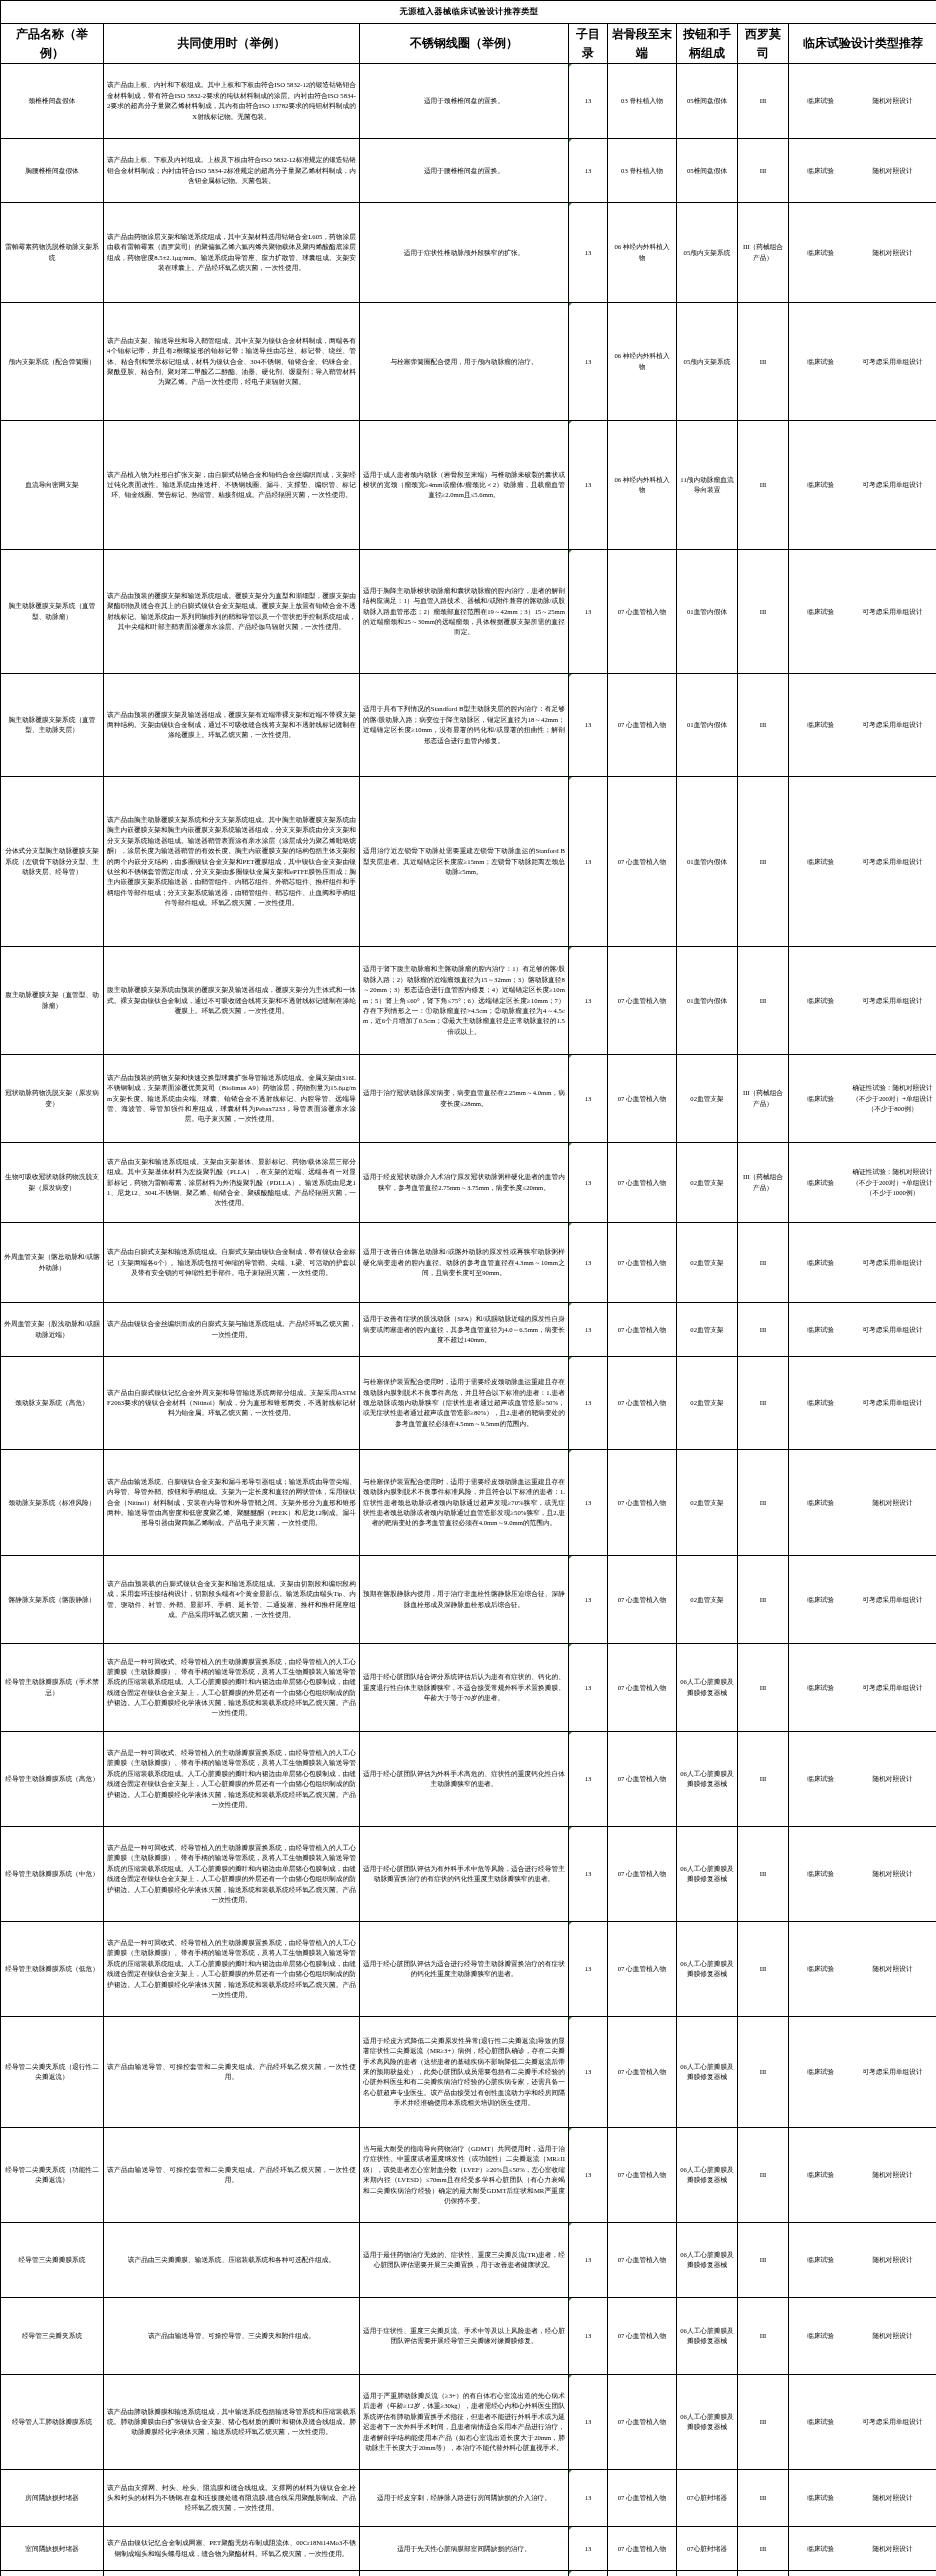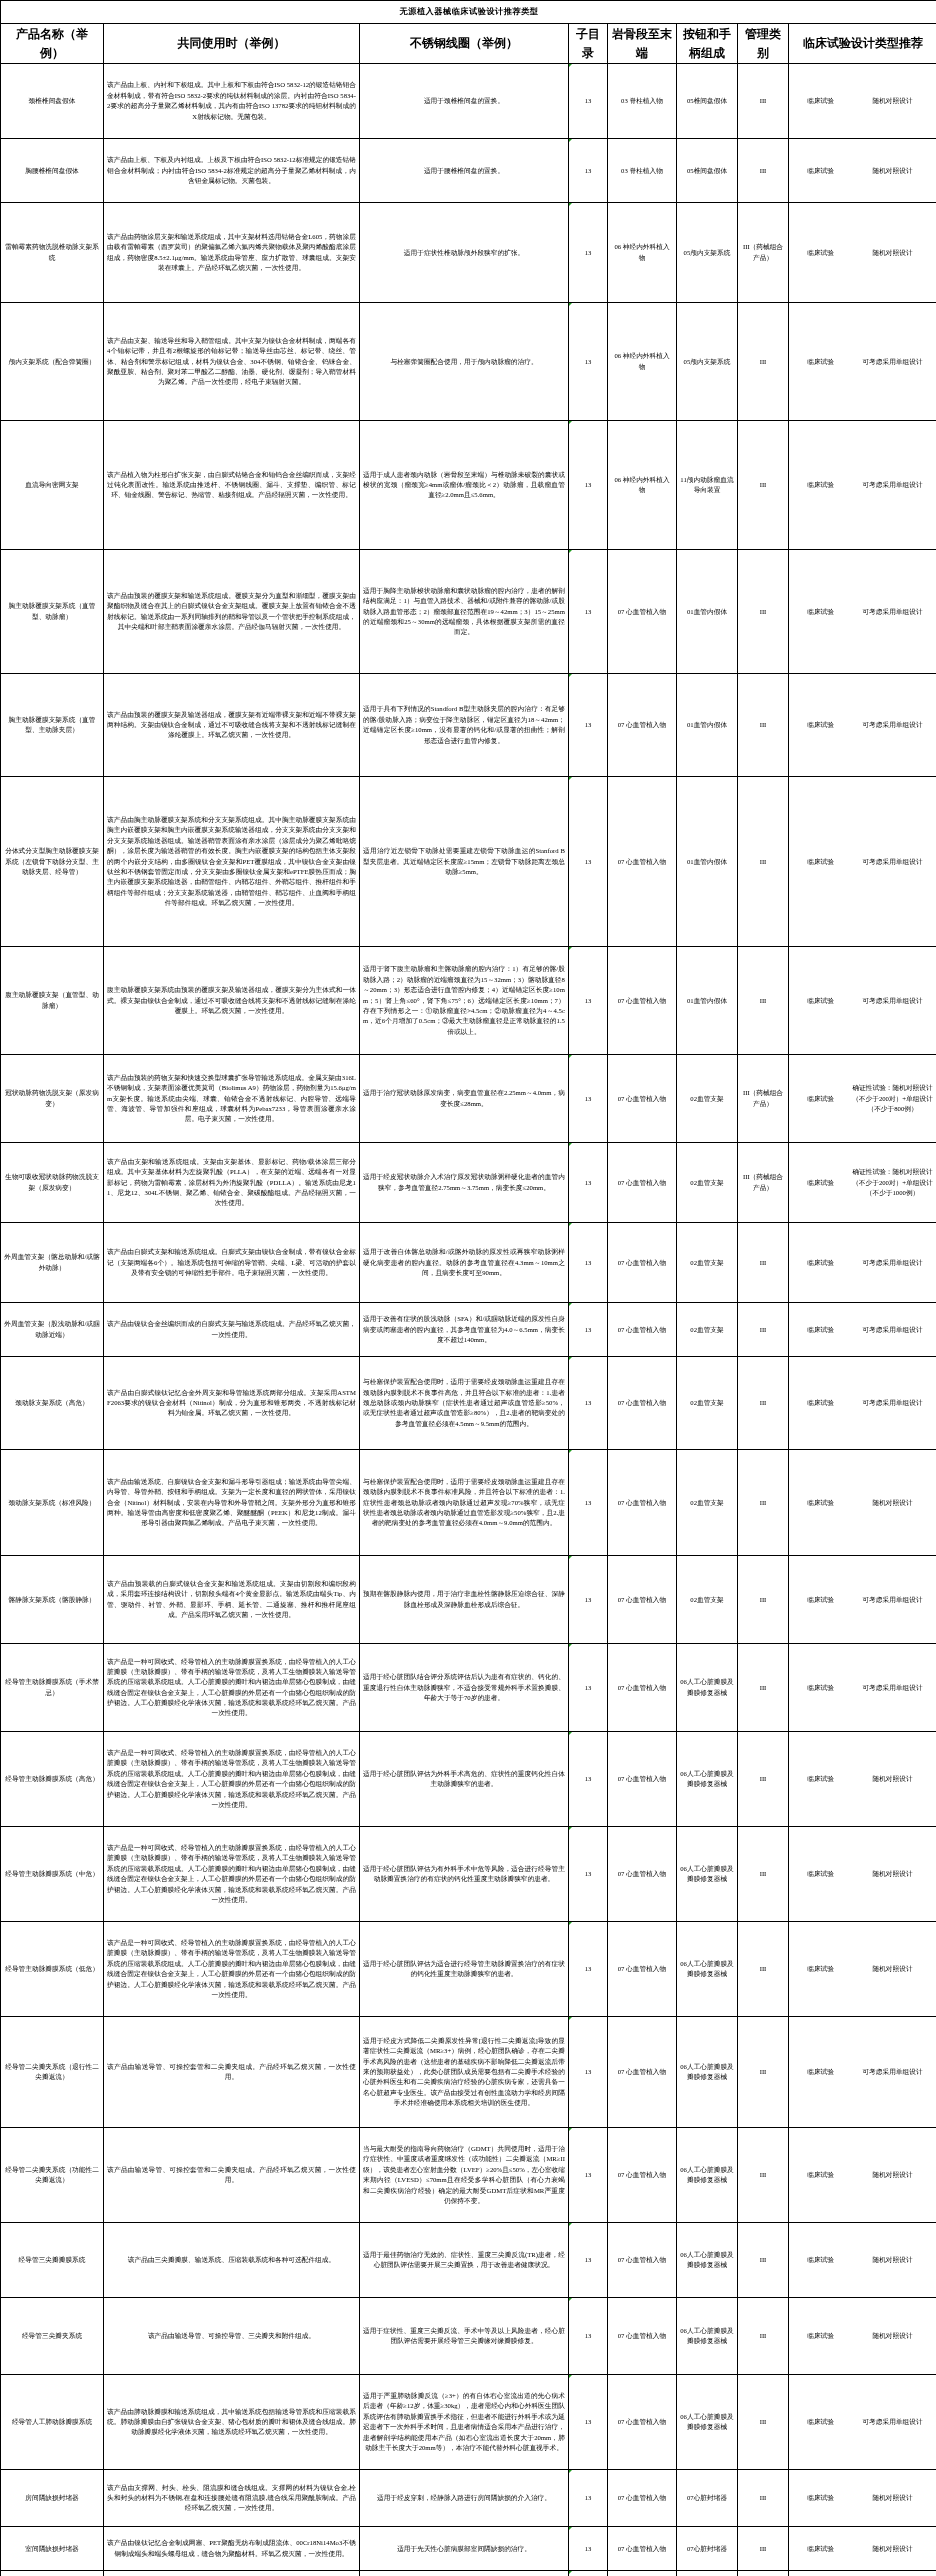--- a/index.html
+++ b/index.html
@@ -58,21 +58,21 @@
     <tr>
       <td class="title-cell" colspan="8">无源植入器械临床试验设计推荐类型</td>
     </tr>
     <tr>
       <th>产品名称（举例）</th>
       <th>共同使用时（举例）</th>
       <th>不锈钢线圈（举例）</th>
       <th>子目录</th>
       <th>岩骨段至末端</th>
       <th>按钮和手柄组成</th>
-      <th>管理类别</th>
+      <th>西罗莫司</th>
       <th>临床试验设计类型推荐</th>
     </tr>
   </thead>
   <tbody id="table-body">
   <tr>
     <td class="c-name">颈椎椎间盘假体</td>
     <td class="c-struct">该产品由上板、内衬和下板组成。其中上板和下板由符合ISO 5832-12的锻造钴铬钼合金材料制成，带有符合ISO 5832-2要求的纯钛材料制成的涂层。内衬由符合ISO 5834-2要求的超高分子量聚乙烯材料制成，其内有由符合ISO 13782要求的纯钽材料制成的X射线标记物。无菌包装。</td>
     <td class="c-scope">适用于颈椎椎间盘的置换。</td>
     <td class="c-sub">13</td>
     <td class="c-cat1">03 脊柱植入物</td>

